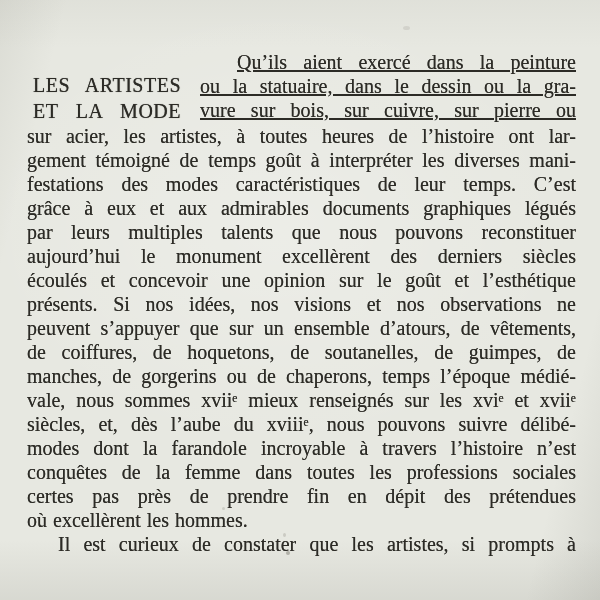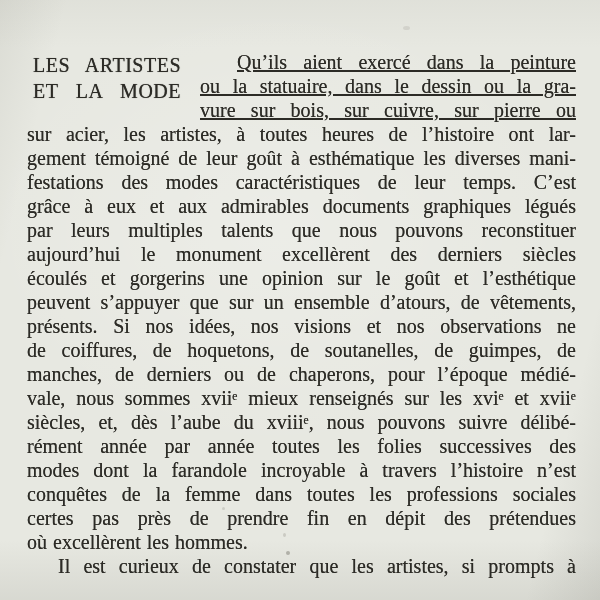--- a/index.html
+++ b/index.html
@@ -27,21 +27,21 @@
     line-height: 24px;
     text-align: justify;
     text-align-last: justify;
     word-spacing: 1px;
     text-shadow: 0 0 0.6px rgba(44,43,38,0.75);
   }
   .opening { display: flex; }
   .head-col { flex: 0 0 173px; width: 173px; }
   .first-col { flex: 1 1 auto; min-width: 0; text-decoration: underline; }
   .heading {
-    margin-top: 2px;
+    margin-top: 22px;
     margin-left: 6px;
     width: 148px;
   }
   .heading .hline {
     font-size: 20px;
     line-height: 26px;
     letter-spacing: 0.5px;
     text-align: justify;
     text-align-last: justify;
     text-shadow: 0 0 0.7px rgba(44,43,38,0.85);
@@ -70,33 +70,32 @@
         </div>
       </div>
       <div class="first-col">
         <div class="line indent-a">Qu’ils aient exercé dans la peinture</div>
         <div class="line">ou la statuaire, dans le dessin ou la gra-</div>
         <div class="line">vure sur bois, sur cuivre, sur pierre ou</div>
       </div>
     </div>
 
     <div class="line">sur acier, les artistes, à toutes heures de l’histoire ont lar-</div>
-    <div class="line">gement témoigné de leur goût à esthématique les diverses mani-</div>
+    <div class="line">gement témoigné de temps goût à interpréter les diverses mani-</div>
     <div class="line">festations des modes caractéristiques de leur temps. C’est</div>
     <div class="line">grâce à eux et aux admirables documents graphiques légués</div>
     <div class="line">par leurs multiples talents que nous pouvons reconstituer</div>
     <div class="line">aujourd’hui le monument excellèrent des derniers siècles</div>
-    <div class="line">écoulés et gorgerins une opinion sur le goût et l’esthétique</div>
+    <div class="line">écoulés et concevoir une opinion sur le goût et l’esthétique</div>
+    <div class="line">présents. Si nos idées, nos visions et nos observations ne</div>
     <div class="line">peuvent s’appuyer que sur un ensemble d’atours, de vêtements,</div>
-    <div class="line">présents. Si nos idées, nos visions et nos observations ne</div>
     <div class="line">de coiffures, de hoquetons, de soutanelles, de guimpes, de</div>
-    <div class="line">manches, de derniers ou de chaperons, pour l’époque médié-</div>
+    <div class="line">manches, de gorgerins ou de chaperons, temps l’époque médié-</div>
     <div class="line">vale, nous sommes xviiᵉ mieux renseignés sur les xviᵉ et xviiᵉ</div>
     <div class="line">siècles, et, dès l’aube du xviiiᵉ, nous pouvons suivre délibé-</div>
-    <div class="line">rément année par année toutes les folies successives des</div>
     <div class="line">modes dont la farandole incroyable à travers l’histoire n’est</div>
     <div class="line">conquêtes de la femme dans toutes les professions sociales</div>
     <div class="line">certes pas près de prendre fin en dépit des prétendues</div>
     <div class="line closing">où excellèrent les hommes.</div>
     <div class="line indent-b">Il est curieux de constater que les artistes, si prompts à</div>
 
   </div>
 
   <div class="speck" style="left:222px; top:507px; width:3px; height:3px; opacity:.5;"></div>
   <div class="speck" style="left:283px; top:533px; width:3px; height:4px; opacity:.55;"></div>

